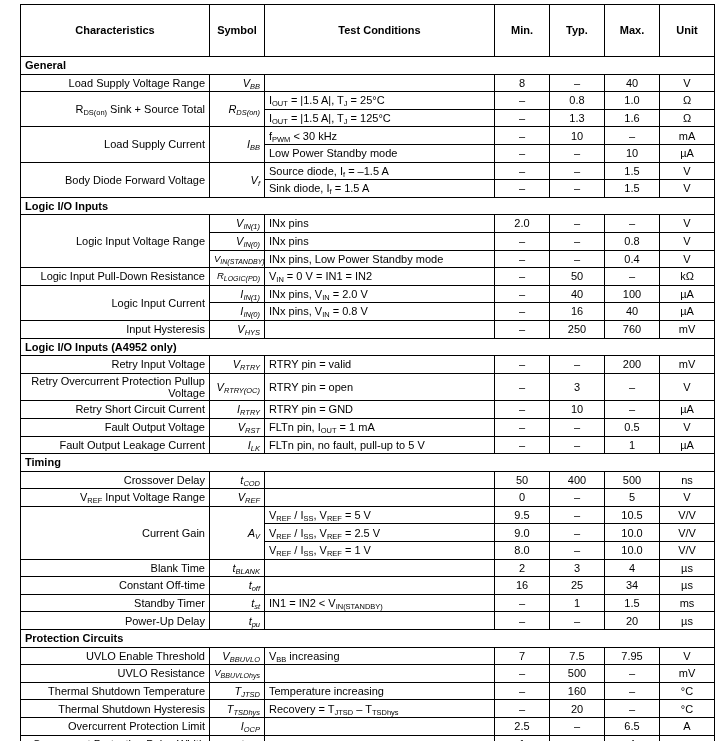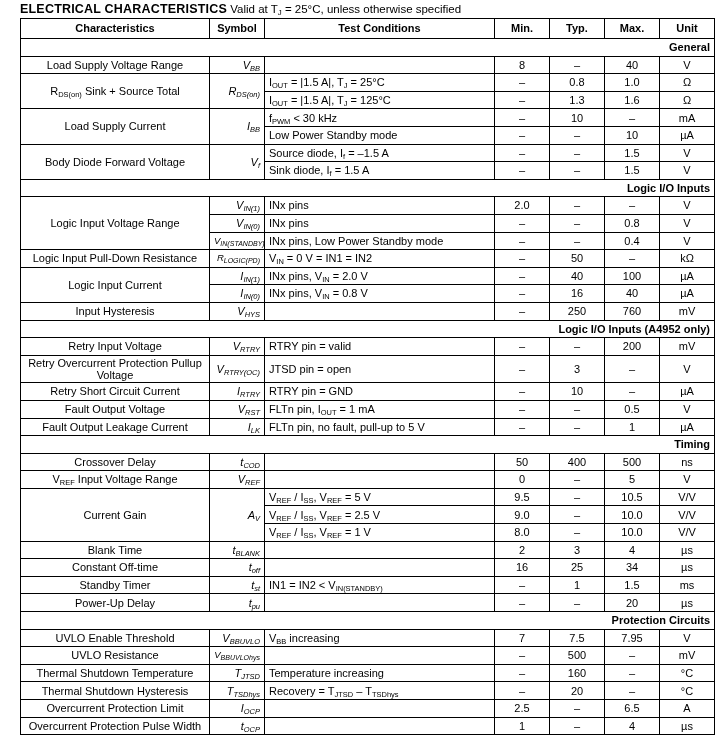--- a/index.html
+++ b/index.html
@@ -26,43 +26,40 @@
     font-size: 11px;
     line-height: 1.12;
     padding: 1px 4px;
     vertical-align: middle;
     overflow: hidden;
   }
   table.ec th {
     font-weight: bold;
     text-align: center;
     height: 17px;
-    padding: 1px 2px;
+    padding: 17px 2px;
   }
   table.ec td { height: 14.6px; }
   td.sec {
     font-weight: bold;
-    text-align: right;
+    text-align: left;
     padding-left: 5px;
   }
-  td.char { text-align: center; padding-left: 5px; }
+  td.char { text-align: right; padding-left: 5px; }
   td.sym  { text-align: right; white-space: nowrap; padding: 1px 1px; font-style: italic; }
   td.sym.sym-small { font-size: 9.5px; }
   td.cond { text-align: left; padding-left: 6px; white-space: nowrap; margin-left: 20px; }
   td.num  { text-align: center; }
   sub { font-size: 0.68em; vertical-align: -0.25em; line-height: 0; }
   td.sym.sym-small sub { font-size: 0.74em; }
 </style>
 </head>
 <body>
 
 <div class="page">
-  <div class="doc-title">
-    <span class="t-main">ELECTRICAL CHARACTERISTICS</span><span class="t-rest"> Valid at T<sub>J</sub> = 25°C, unless otherwise specified</span>
-  </div>
 
   <table class="ec">
     <colgroup>
       <col style="width:189px">
         <col style="width:55px">
         <col style="width:230px">
       <col style="width:55px">
         <col style="width:55px">
         <col style="width:55px">
         <col style="width:55px">
@@ -210,21 +207,21 @@
           <td class="sym" rowspan="1">V<sub>RTRY</sub></td>
           <td class="cond">RTRY pin = valid</td>
           <td class="num">–</td>
           <td class="num">–</td>
           <td class="num">200</td>
           <td class="num">mV</td>
         </tr>
         <tr>
           <td class="char" rowspan="1">Retry Overcurrent Protection Pullup Voltage</td>
           <td class="sym" rowspan="1">V<sub>RTRY(OC)</sub></td>
-          <td class="cond">JTSD pin = open</td>
+          <td class="cond">RTRY pin = open</td>
           <td class="num">–</td>
           <td class="num">3</td>
           <td class="num">–</td>
           <td class="num">V</td>
         </tr>
         <tr>
           <td class="char" rowspan="1">Retry Short Circuit Current</td>
           <td class="sym" rowspan="1">I<sub>RTRY</sub></td>
           <td class="cond">RTRY pin = GND</td>
           <td class="num">–</td>

